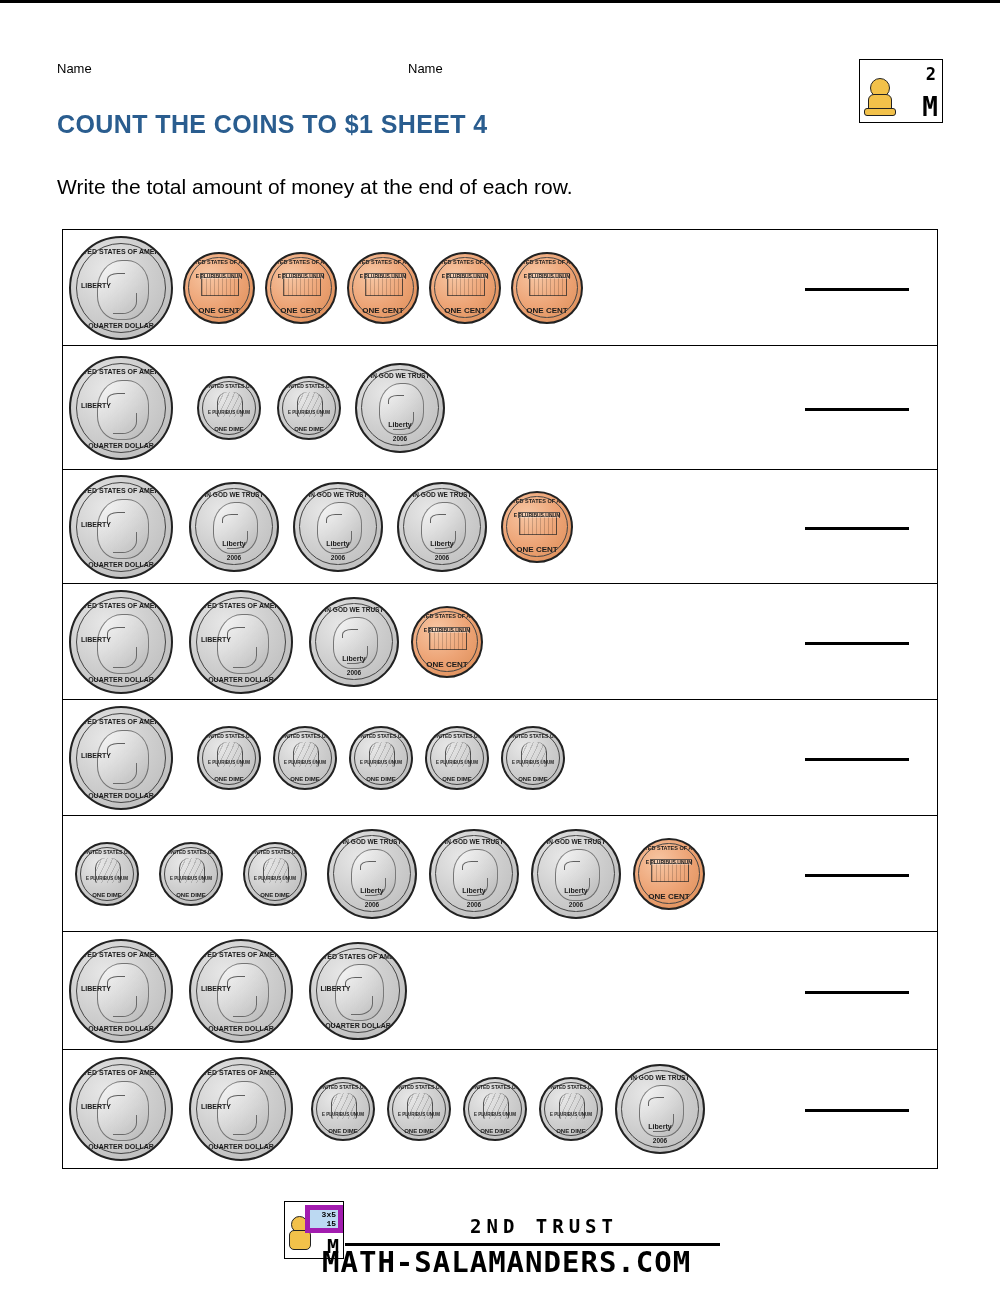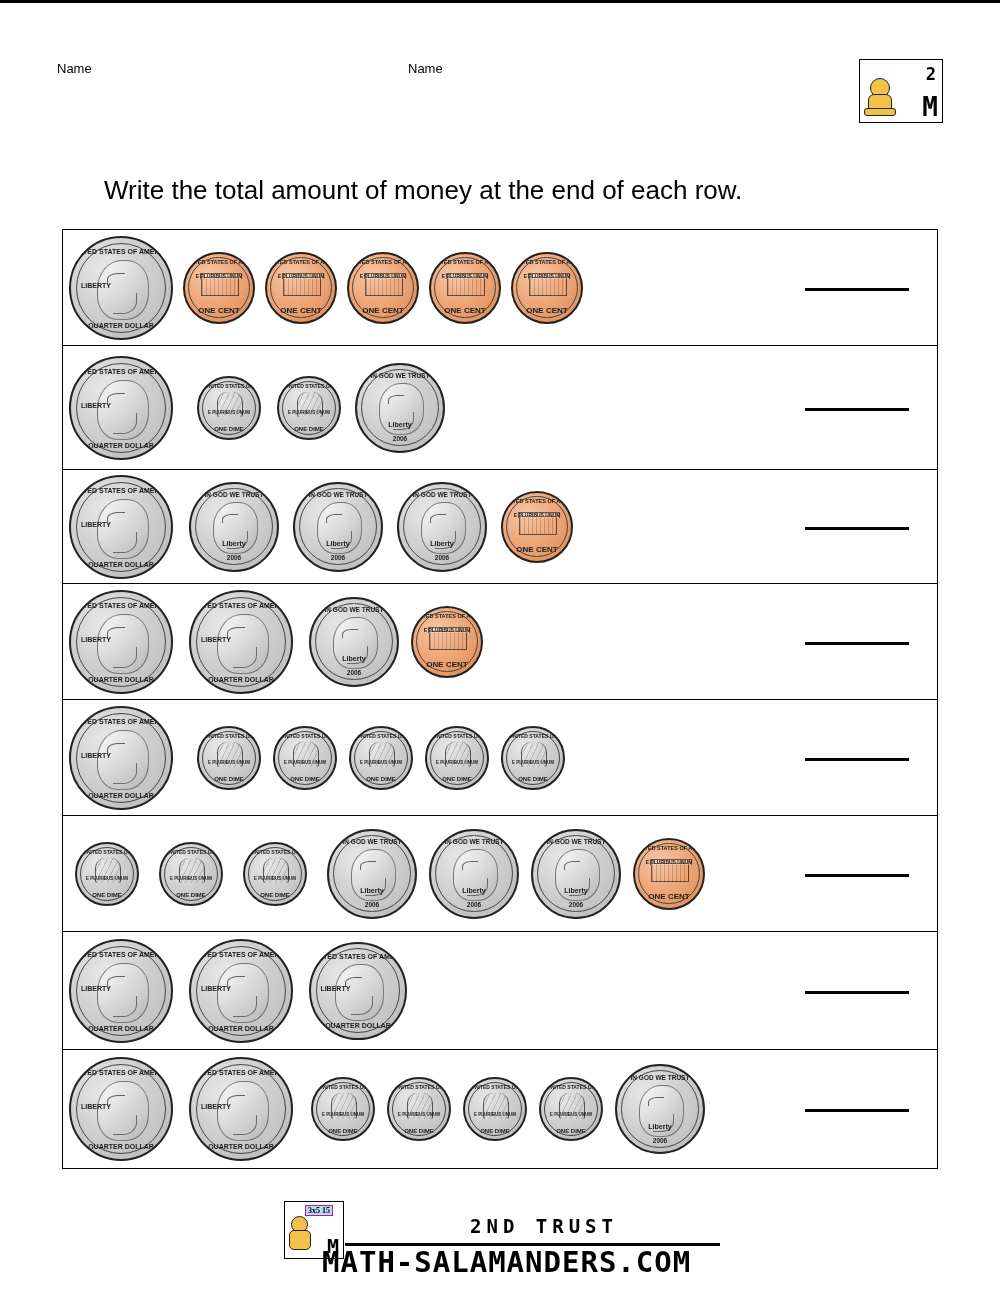--- a/index.html
+++ b/index.html
@@ -59,23 +59,22 @@
     top: 107px;
     font-size: 25px;
     font-weight: bold;
     color: #2a5d8f;
     letter-spacing: 0.4px;
   }
   .subtitle {
     position: absolute;
     left: 57px;
     top: 172px;
-    font-size: 26px;
+    font-size: 21px;
     color: #000;
-    margin-left: 47px;
   }
 
   
   .sheet {
     position: absolute;
     left: 62px;
     top: 226px;
     width: 876px;
     border: 1px solid #000;
     box-sizing: border-box;
@@ -288,22 +287,22 @@
     font-weight: bold;
     font-family: "DejaVu Sans Mono", monospace;
     line-height: 1;
   }
   .logo-badge {
     position: absolute;
     left: 20px;
     top: 3px;
     font-size: 8px;
     font-weight: bold;
-    font-family: Liberation Serif, serif;
-    border: 1px solid #a21caf;
+    font-family: Liberation Mono, monospace;
+    border: 5px solid #a21caf;
     background: #bcd9f2;
     padding: 0 2px;
     line-height: 1.15;
     text-align: right;
   }
 </style>
 </head>
 <body>
 
 <div class="page">
@@ -314,20 +313,21 @@
   </div>
 
   <div class="logo-box">
     <div class="sal-head" style="left:10px; top:18px;"></div>
     <div class="sal-body" style="left:8px; top:34px; width:22px; height:20px; border-radius:6px;"></div>
     <div class="sal-body" style="left:4px; top:48px; width:30px; height:6px; border-radius:3px;"></div>
     <div class="logo-num">2</div>
     <div class="logo-m">M</div>
   </div>
 
+  <div class="title">COUNT THE COINS TO $1 SHEET 4</div>
   <div class="subtitle">Write the total amount of money at the end of each row.</div>
 
   <div class="sheet">
 
     <div class="row" style="height:116px;">
       <div class="coins">
         <div class="coin silver" style="width:104px;height:104px;">
           <div class="ring"></div>
           <div class="txt-top" style="font-size:7px;">UNITED STATES OF AMERICA</div>
           <div class="face"></div>

